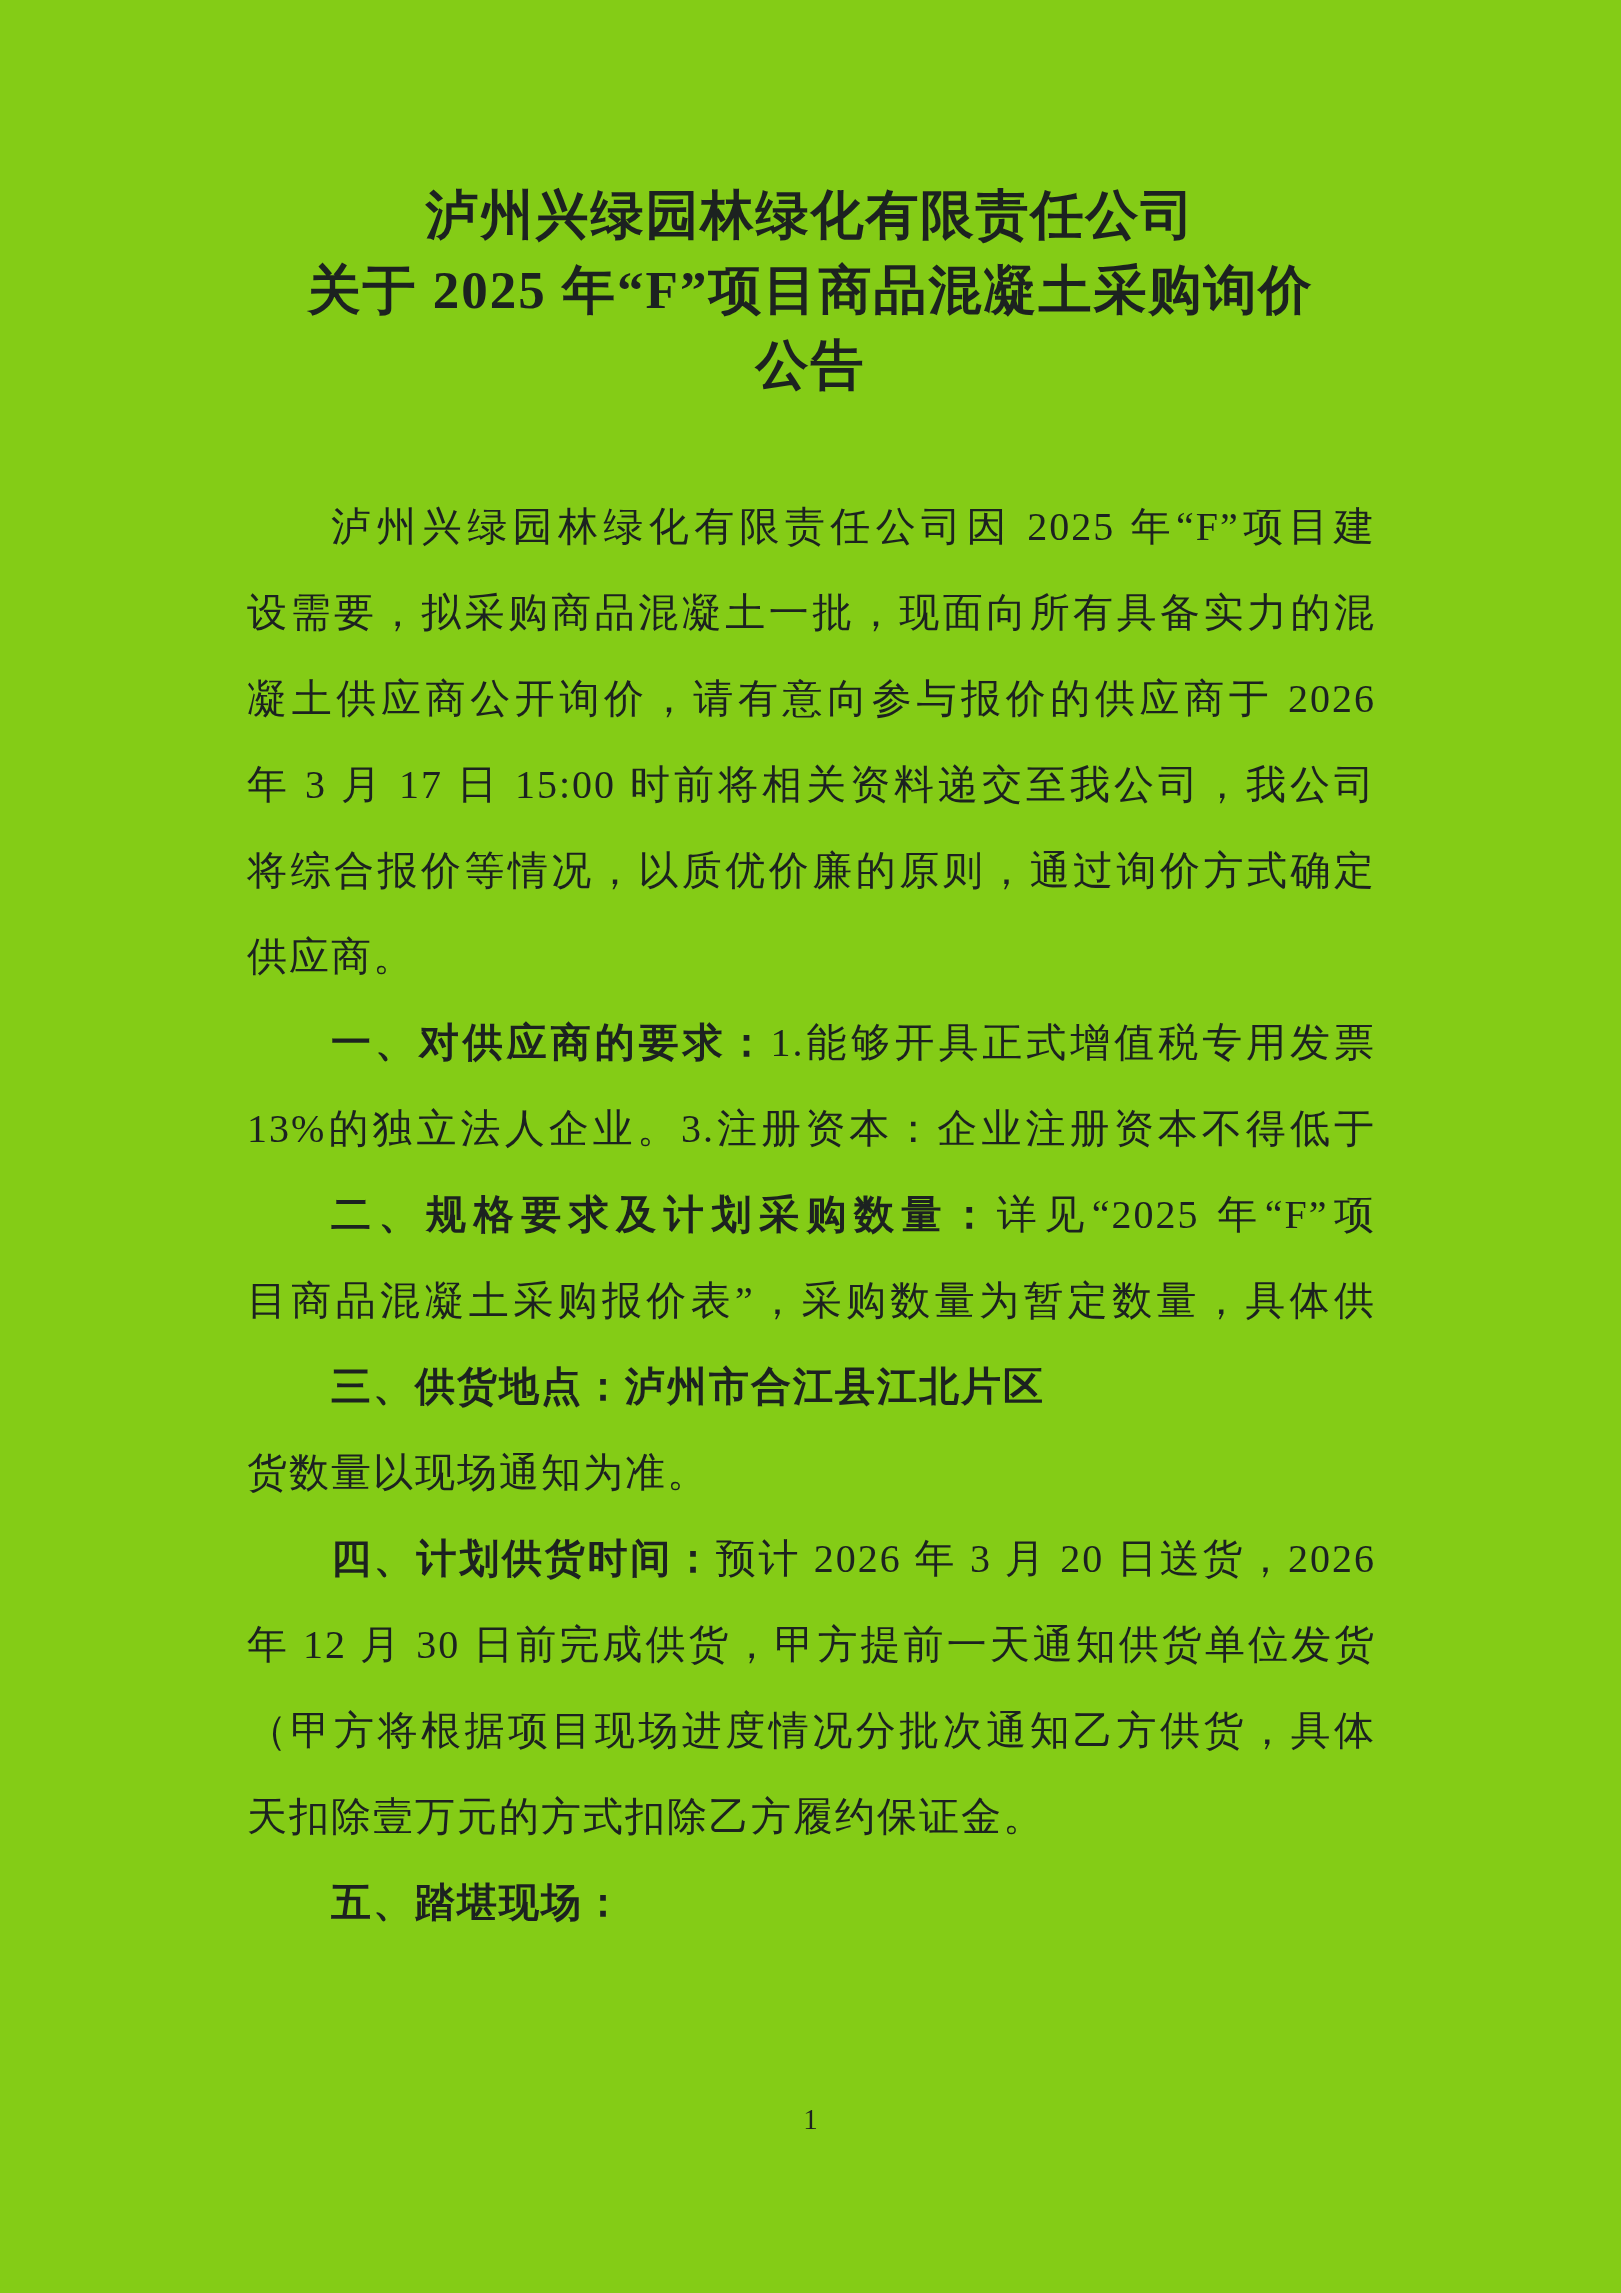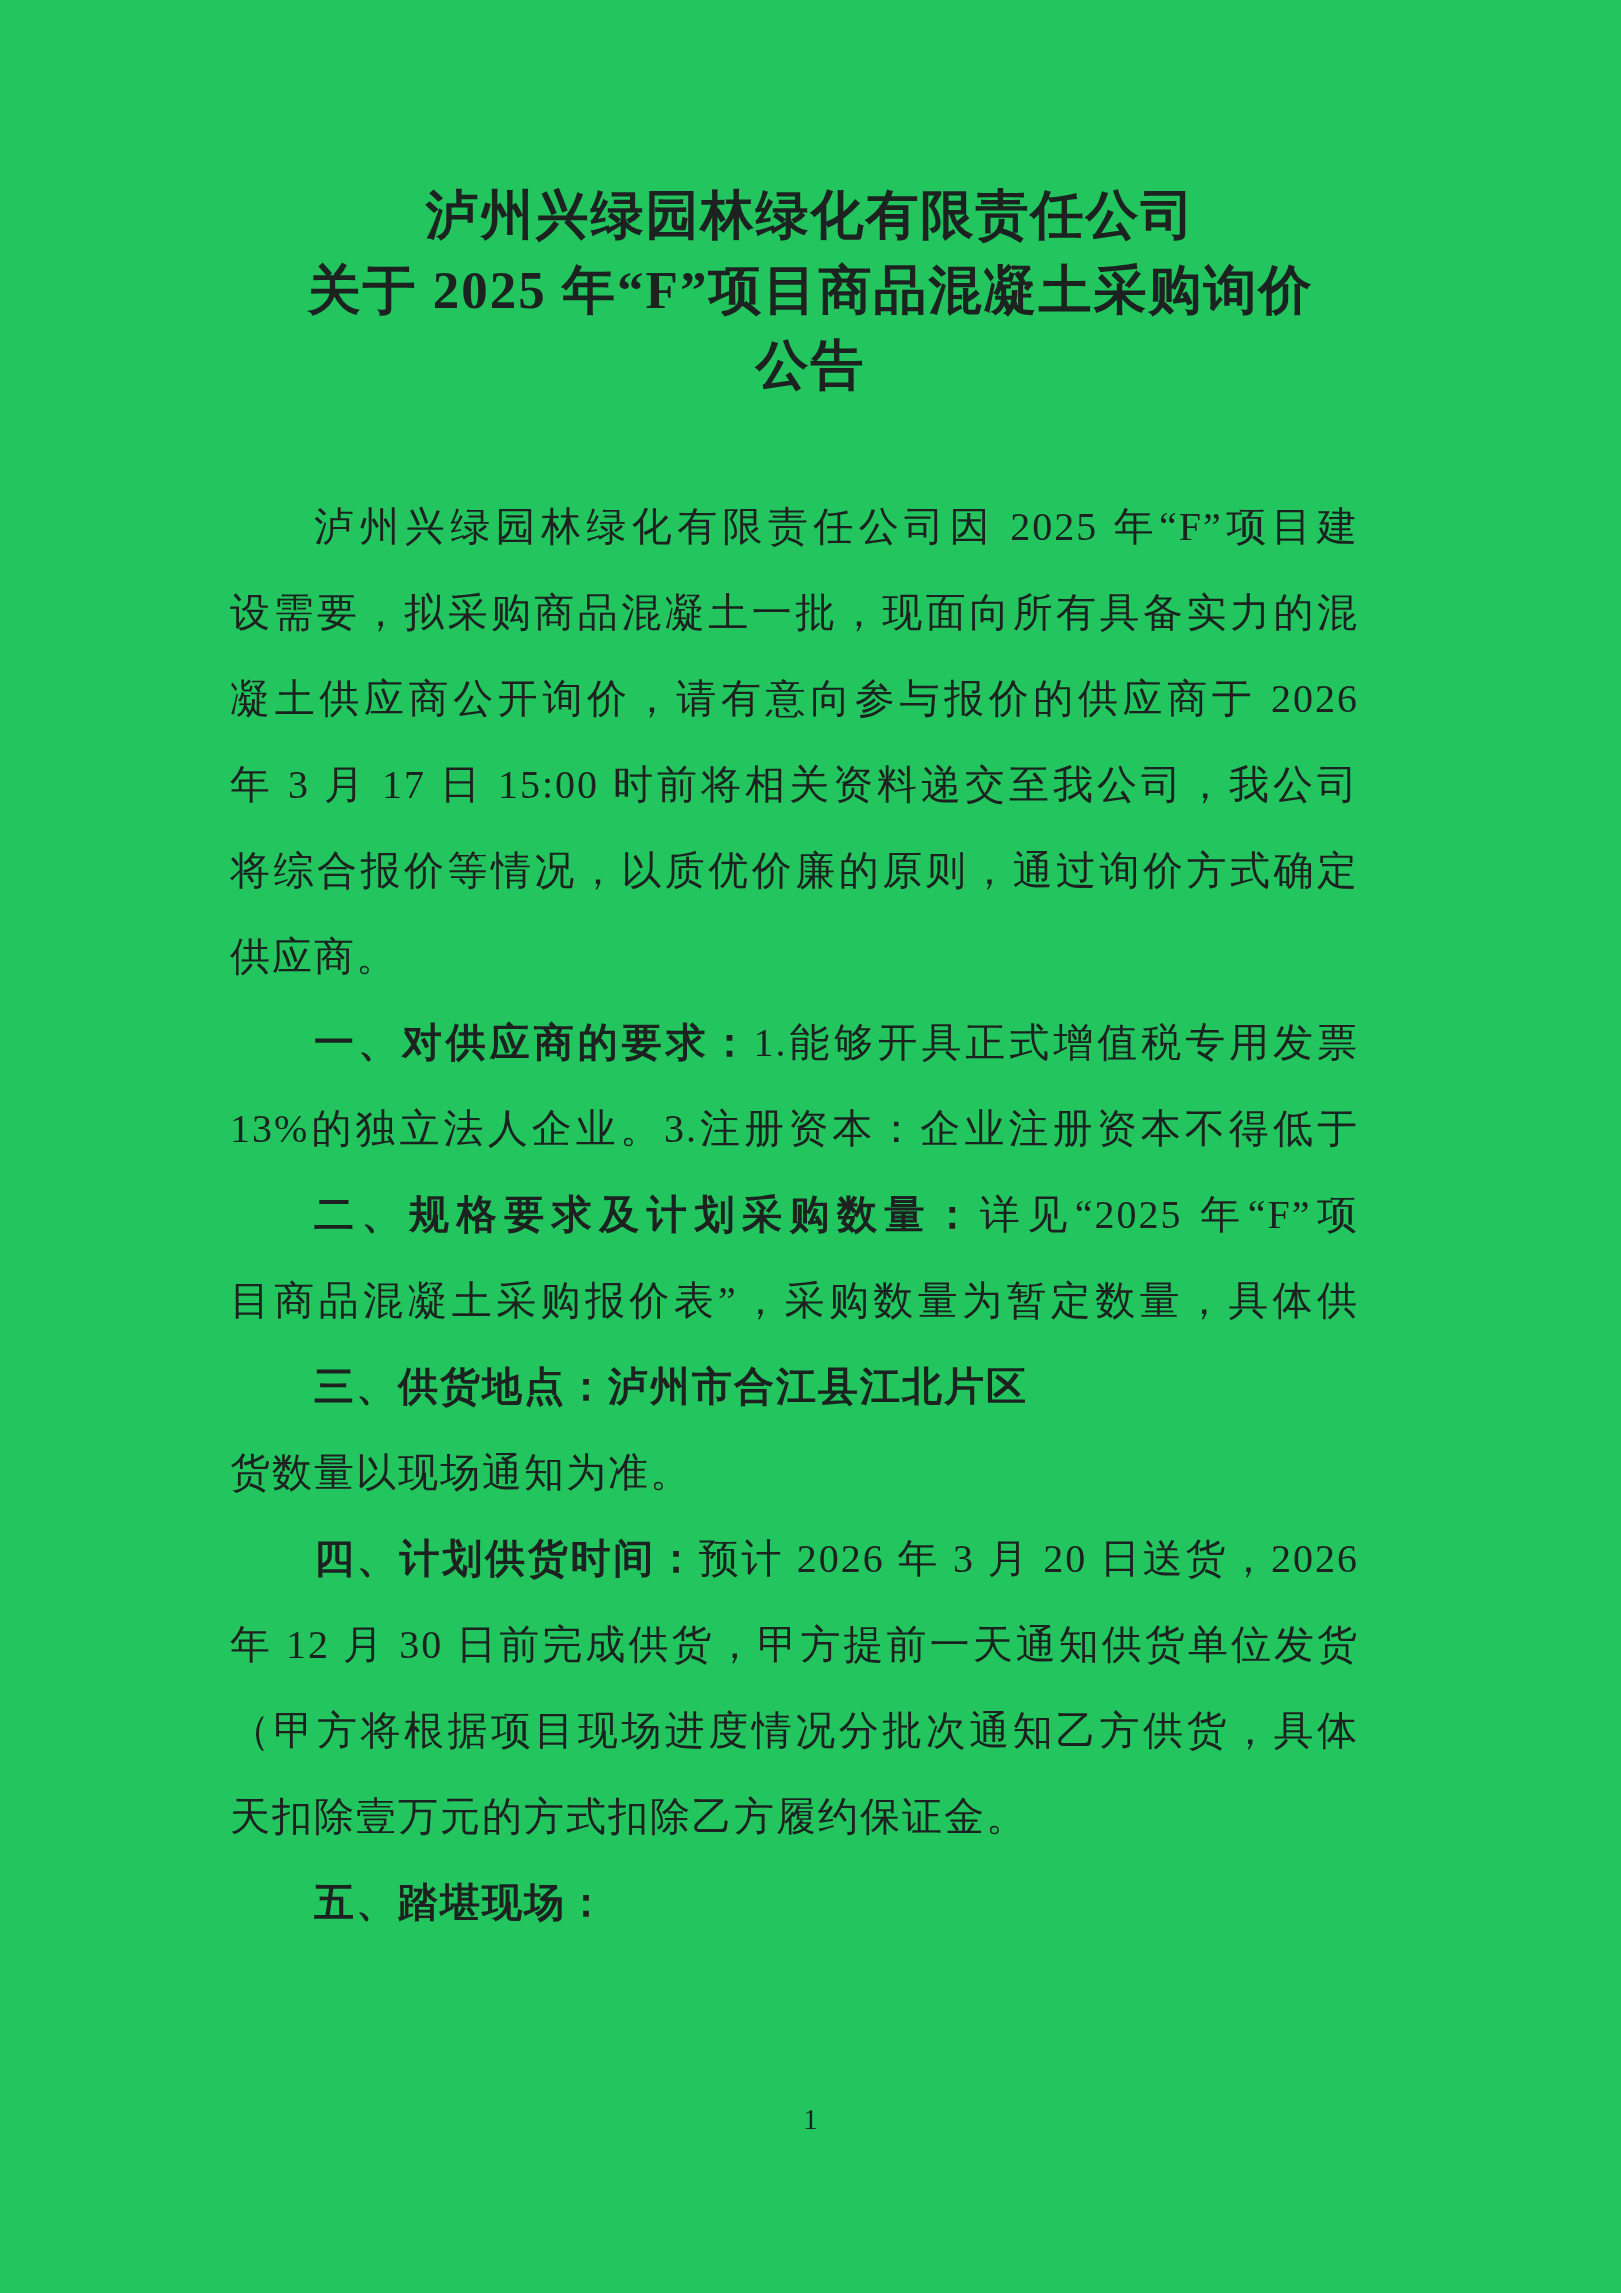--- a/index.html
+++ b/index.html
@@ -9,40 +9,40 @@
     background: #ffffff;
     position: relative;
     overflow: hidden;
     font-family: "Liberation Serif", "DejaVu Serif", serif;
     color: #1c2220;
   }
   .page {
     position: absolute;
     left: 0; top: 0;
     width: 1621px; height: 2294px;
-    background: #22c55e;
+    background: #84cc16;
   }
   .title-block {
     position: absolute;
     top: 178px;
     left: 0;
     width: 1621px;
     text-align: center;
   }
   .title-line {
     font-size: 53px;
     font-weight: bold;
     line-height: 75px;
     letter-spacing: 2px;
     white-space: nowrap;
   }
   .body-block {
     position: absolute;
     top: 484px;
-    left: 230px;
+    left: 247px;
     width: 1129px;
   }
   .line {
     font-size: 40px;
     line-height: 86px;
     letter-spacing: 2px;
     text-align: justify;
     text-align-last: left;
   }
   .line.full { text-align-last: justify; }

